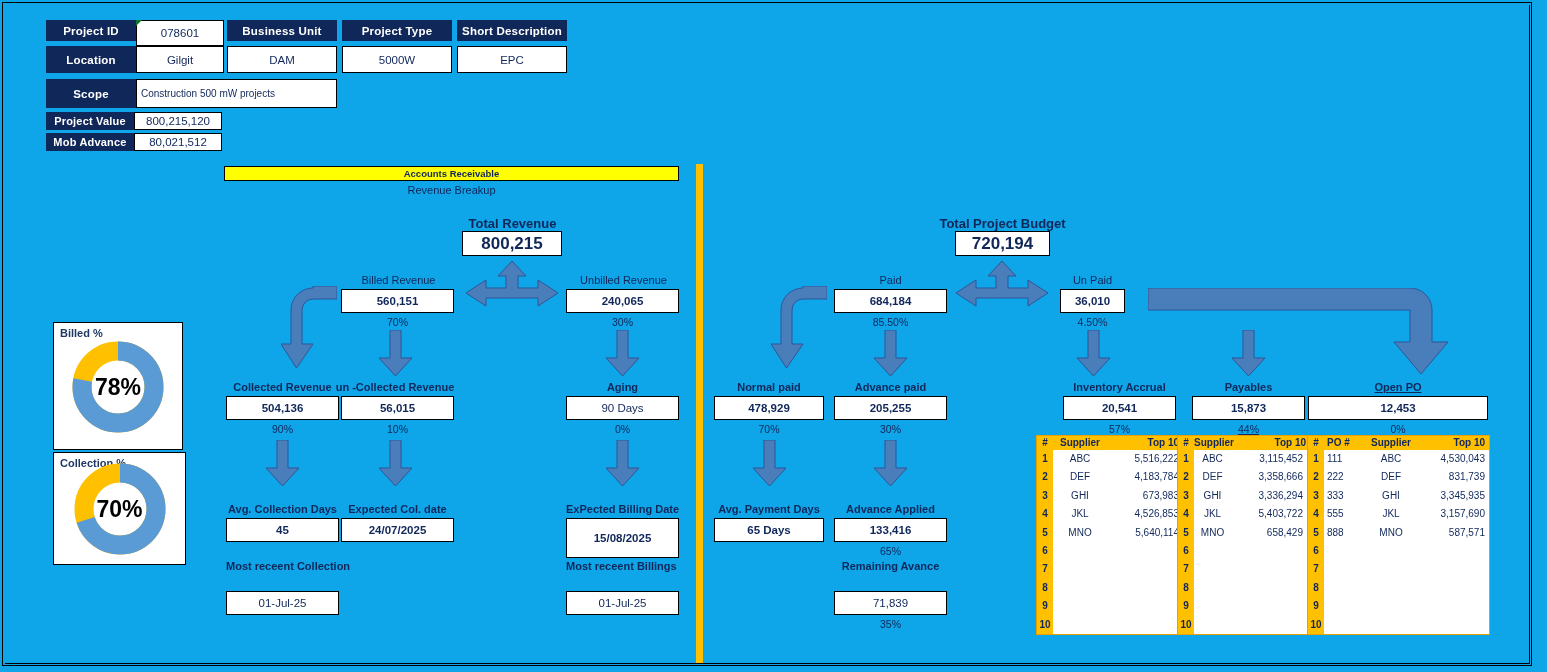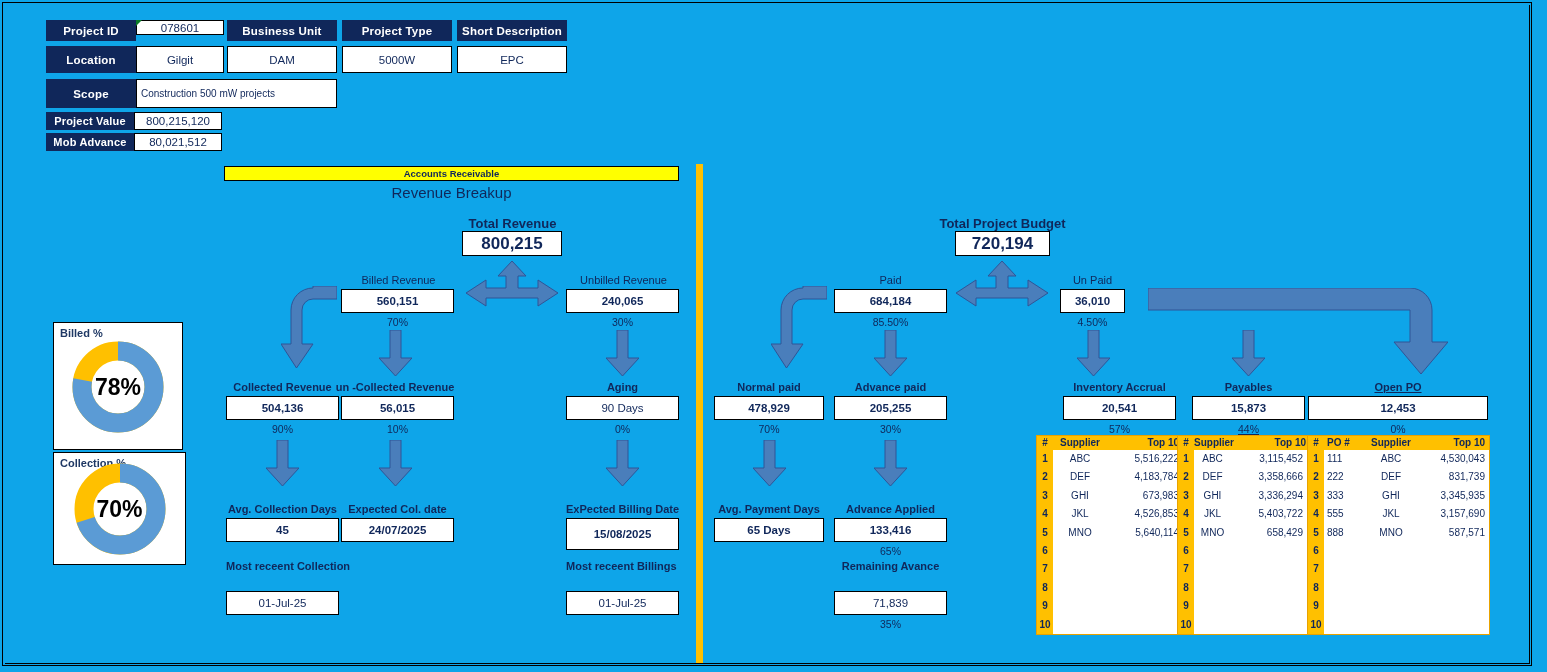--- a/index.html
+++ b/index.html
@@ -118,21 +118,21 @@
     display: flex;
     align-items: center;
     justify-content: center;
   }
   .divider {
     position: absolute;
     background: #FFC000;
   }
   .sub-caption {
     position: absolute;
-    font-size: 15px;
+    font-size: 11px;
     color: #10275A;
     text-align: center;
   }
 
   
   .node-label {
     position: absolute;
     font-size: 11px;
     color: #10275A;
     text-align: center;
@@ -204,21 +204,21 @@
   .sup-head .c-po { text-align: left; }
 </style>
 </head>
 <body>
 
 <div id="page">
   <div class="outer-border"></div>
   <div class="outer-border2"></div>
 
   <div class="hdr-label" style="left:46px;top:20px;width:90px;height:21px;">Project ID</div>
-  <div class="hdr-value" style="left:136px;top:20px;width:88px;height:15px;">078601</div>
+  <div class="hdr-value" style="left:136px;top:20px;width:88px;height:26px;">078601</div>
   <div class="greenmark"></div>
 
   <div class="hdr-label" style="left:227px;top:20px;width:110px;height:21px;">Business Unit</div>
   <div class="hdr-label" style="left:342px;top:20px;width:110px;height:21px;">Project Type</div>
   <div class="hdr-label" style="left:457px;top:20px;width:110px;height:21px;">Short Description</div>
 
   <div class="hdr-label" style="left:46px;top:46px;width:90px;height:27px;">Location</div>
   <div class="hdr-value" style="left:136px;top:46px;width:88px;height:27px;">Gilgit</div>
   <div class="hdr-value" style="left:227px;top:46px;width:110px;height:27px;">DAM</div>
   <div class="hdr-value" style="left:342px;top:46px;width:110px;height:27px;">5000W</div>
@@ -324,21 +324,21 @@
     </svg>
   </div>
 
   <div class="node-label bold" style="left:226px;top:503px;width:113px;">Avg. Collection Days</div>
   <div class="node-box" style="left:226px;top:518px;width:113px;height:24px;">45</div>
 
   <div class="node-label bold" style="left:341px;top:503px;width:113px;">Expected Col. date</div>
   <div class="node-box" style="left:341px;top:518px;width:113px;height:24px;">24/07/2025</div>
 
   <div class="node-label bold" style="left:566px;top:503px;width:113px;">ExPected Billing Date</div>
-  <div class="node-box" style="left:566px;top:518px;width:113px;height:32px;">15/08/2025</div>
+  <div class="node-box" style="left:566px;top:518px;width:113px;height:40px;">15/08/2025</div>
 
   <div class="node-label bold" style="left:226px;top:560px;width:140px;text-align:left;">Most receent Collection</div>
   <div class="node-box plain" style="left:226px;top:591px;width:113px;height:24px;">01-Jul-25</div>
 
   <div class="node-label bold" style="left:566px;top:560px;width:122px;text-align:left;">Most receent Billings</div>
   <div class="node-box plain" style="left:566px;top:591px;width:113px;height:24px;">01-Jul-25</div>
 
 
   <div class="node-label big" style="left:920px;top:216px;width:165px;">Total Project Budget</div>
   <div class="node-box xl" style="left:955px;top:231px;width:95px;height:25px;">720,194</div>

